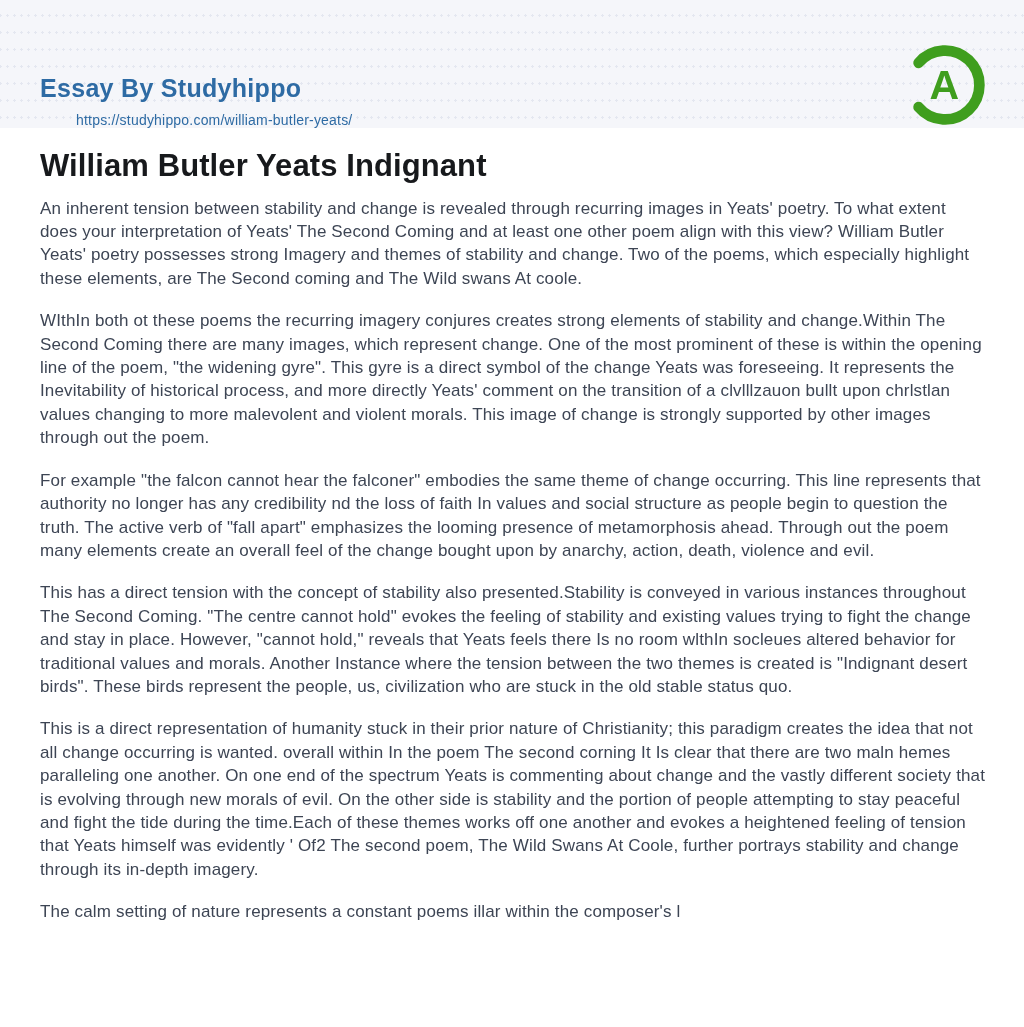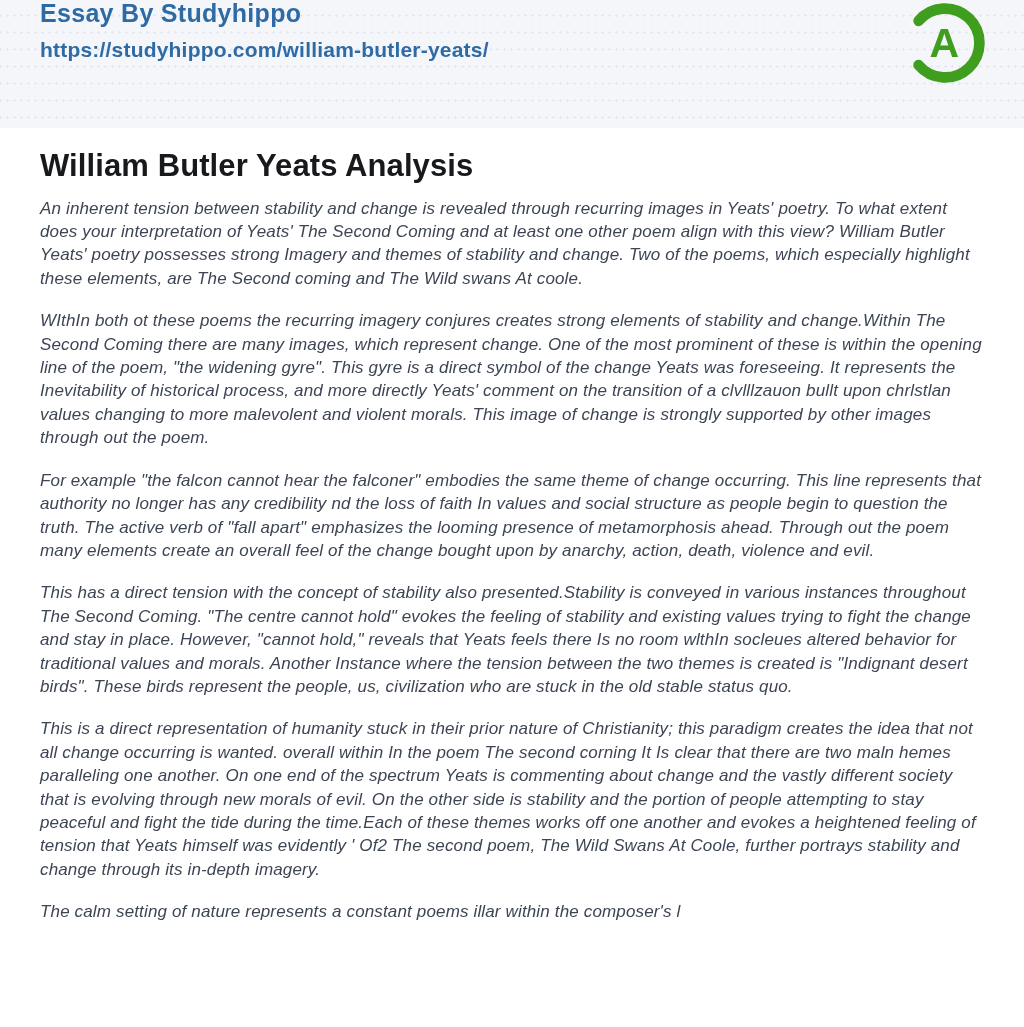--- a/index.html
+++ b/index.html
@@ -19,39 +19,40 @@
   
   .header {
     height: 128px;
     width: 100%;
     background-color: #f5f6fa;
     background-image: radial-gradient(circle, #e4e7f0 1.1px, rgba(0,0,0,0) 1.3px);
     background-size: 7px 17px;
     background-position: 4px 7px;
     display: flex;
     justify-content: space-between;
-    align-items: flex-start;
+    align-items: flex-end;
     padding: 0 38px 0 40px;
   }
   .header-left { display: flex; flex-direction: column; justify-content: center; }
   .brand {
     color: #2e6ba4;
     font-size: 25px;
     font-weight: 700;
     letter-spacing: 0.3px;
     line-height: 1.1;
   }
   .url {
     color: #2e6ba4;
-    font-size: 21px;
-    font-weight: 700;
+    font-size: 14px;
+    font-weight: 400;
     letter-spacing: 0.2px;
     margin-top: 10px;
     text-decoration: none;
     display: inline-block;
+    margin-left: 36px;
   }
   .logo-wrap {
     width: 82px;
     height: 86px;
     flex: 0 0 auto;
     display: flex;
     align-items: center;
     justify-content: center;
   }
   
@@ -66,21 +67,20 @@
     color: #17191c;
     line-height: 1.15;
   }
   .content p {
     margin: 0 0 19px 0;
     font-size: 17px;
     line-height: 23.4px;
     letter-spacing: 0.15px;
     color: #3d4554;
     max-width: 948px;
-    font-style: italic;
   }
 </style>
 </head>
 <body>
 
 <div class="page">
 
   <header class="header">
     <div class="header-left">
       <div class="brand">Essay By Studyhippo</div>
@@ -89,21 +89,21 @@
 
     <div class="logo-wrap">
       <svg width="82" height="86" viewBox="0 0 100 100">
         <path d="M 17.8 23 A 42 42 0 1 1 17.8 77" fill="none" stroke="#3f9e1e" stroke-width="13" stroke-linecap="round"></path>
         <text x="49" y="67" text-anchor="middle" font-family="Liberation Sans, sans-serif" font-size="50" font-weight="600" fill="#3f9e1e">A</text>
       </svg>
     </div>
   </header>
 
   <main class="content">
-    <h1 class="article-title">William Butler Yeats Analysis</h1>
+    <h1 class="article-title">William Butler Yeats Indignant</h1>
 
     <p>An inherent tension between stability and change is revealed through recurring images in Yeats' poetry. To what extent does your interpretation of Yeats' The Second Coming and at least one other poem align with this view? William Butler Yeats' poetry possesses strong Imagery and themes of stability and change. Two of the poems, which especially highlight these elements, are The Second coming and The Wild swans At coole.</p>
     <p>WIthIn both ot these poems the recurring imagery conjures creates strong elements of stability and change.Within The Second Coming there are many images, which represent change. One of the most prominent of these is within the opening line of the poem, "the widening gyre". This gyre is a direct symbol of the change Yeats was foreseeing. It represents the Inevitability of historical process, and more directly Yeats' comment on the transition of a clvlllzauon bullt upon chrlstlan values changing to more malevolent and violent morals. This image of change is strongly supported by other images through out the poem.</p>
     <p>For example "the falcon cannot hear the falconer" embodies the same theme of change occurring. This line represents that authority no longer has any credibility nd the loss of faith In values and social structure as people begin to question the truth. The active verb of "fall apart" emphasizes the looming presence of metamorphosis ahead. Through out the poem many elements create an overall feel of the change bought upon by anarchy, action, death, violence and evil.</p>
     <p>This has a direct tension with the concept of stability also presented.Stability is conveyed in various instances throughout The Second Coming. "The centre cannot hold" evokes the feeling of stability and existing values trying to fight the change and stay in place. However, "cannot hold," reveals that Yeats feels there Is no room wlthIn socleues altered behavior for traditional values and morals. Another Instance where the tension between the two themes is created is "Indignant desert birds". These birds represent the people, us, civilization who are stuck in the old stable status quo.</p>
     <p>This is a direct representation of humanity stuck in their prior nature of Christianity; this paradigm creates the idea that not all change occurring is wanted. overall within In the poem The second corning It Is clear that there are two maln hemes paralleling one another. On one end of the spectrum Yeats is commenting about change and the vastly different society that is evolving through new morals of evil. On the other side is stability and the portion of people attempting to stay peaceful and fight the tide during the time.Each of these themes works off one another and evokes a heightened feeling of tension that Yeats himself was evidently ' Of2 The second poem, The Wild Swans At Coole, further portrays stability and change through its in-depth imagery.</p>
     <p>The calm setting of nature represents a constant poems illar within the composer's l</p>
   </main>
 
 </div>

